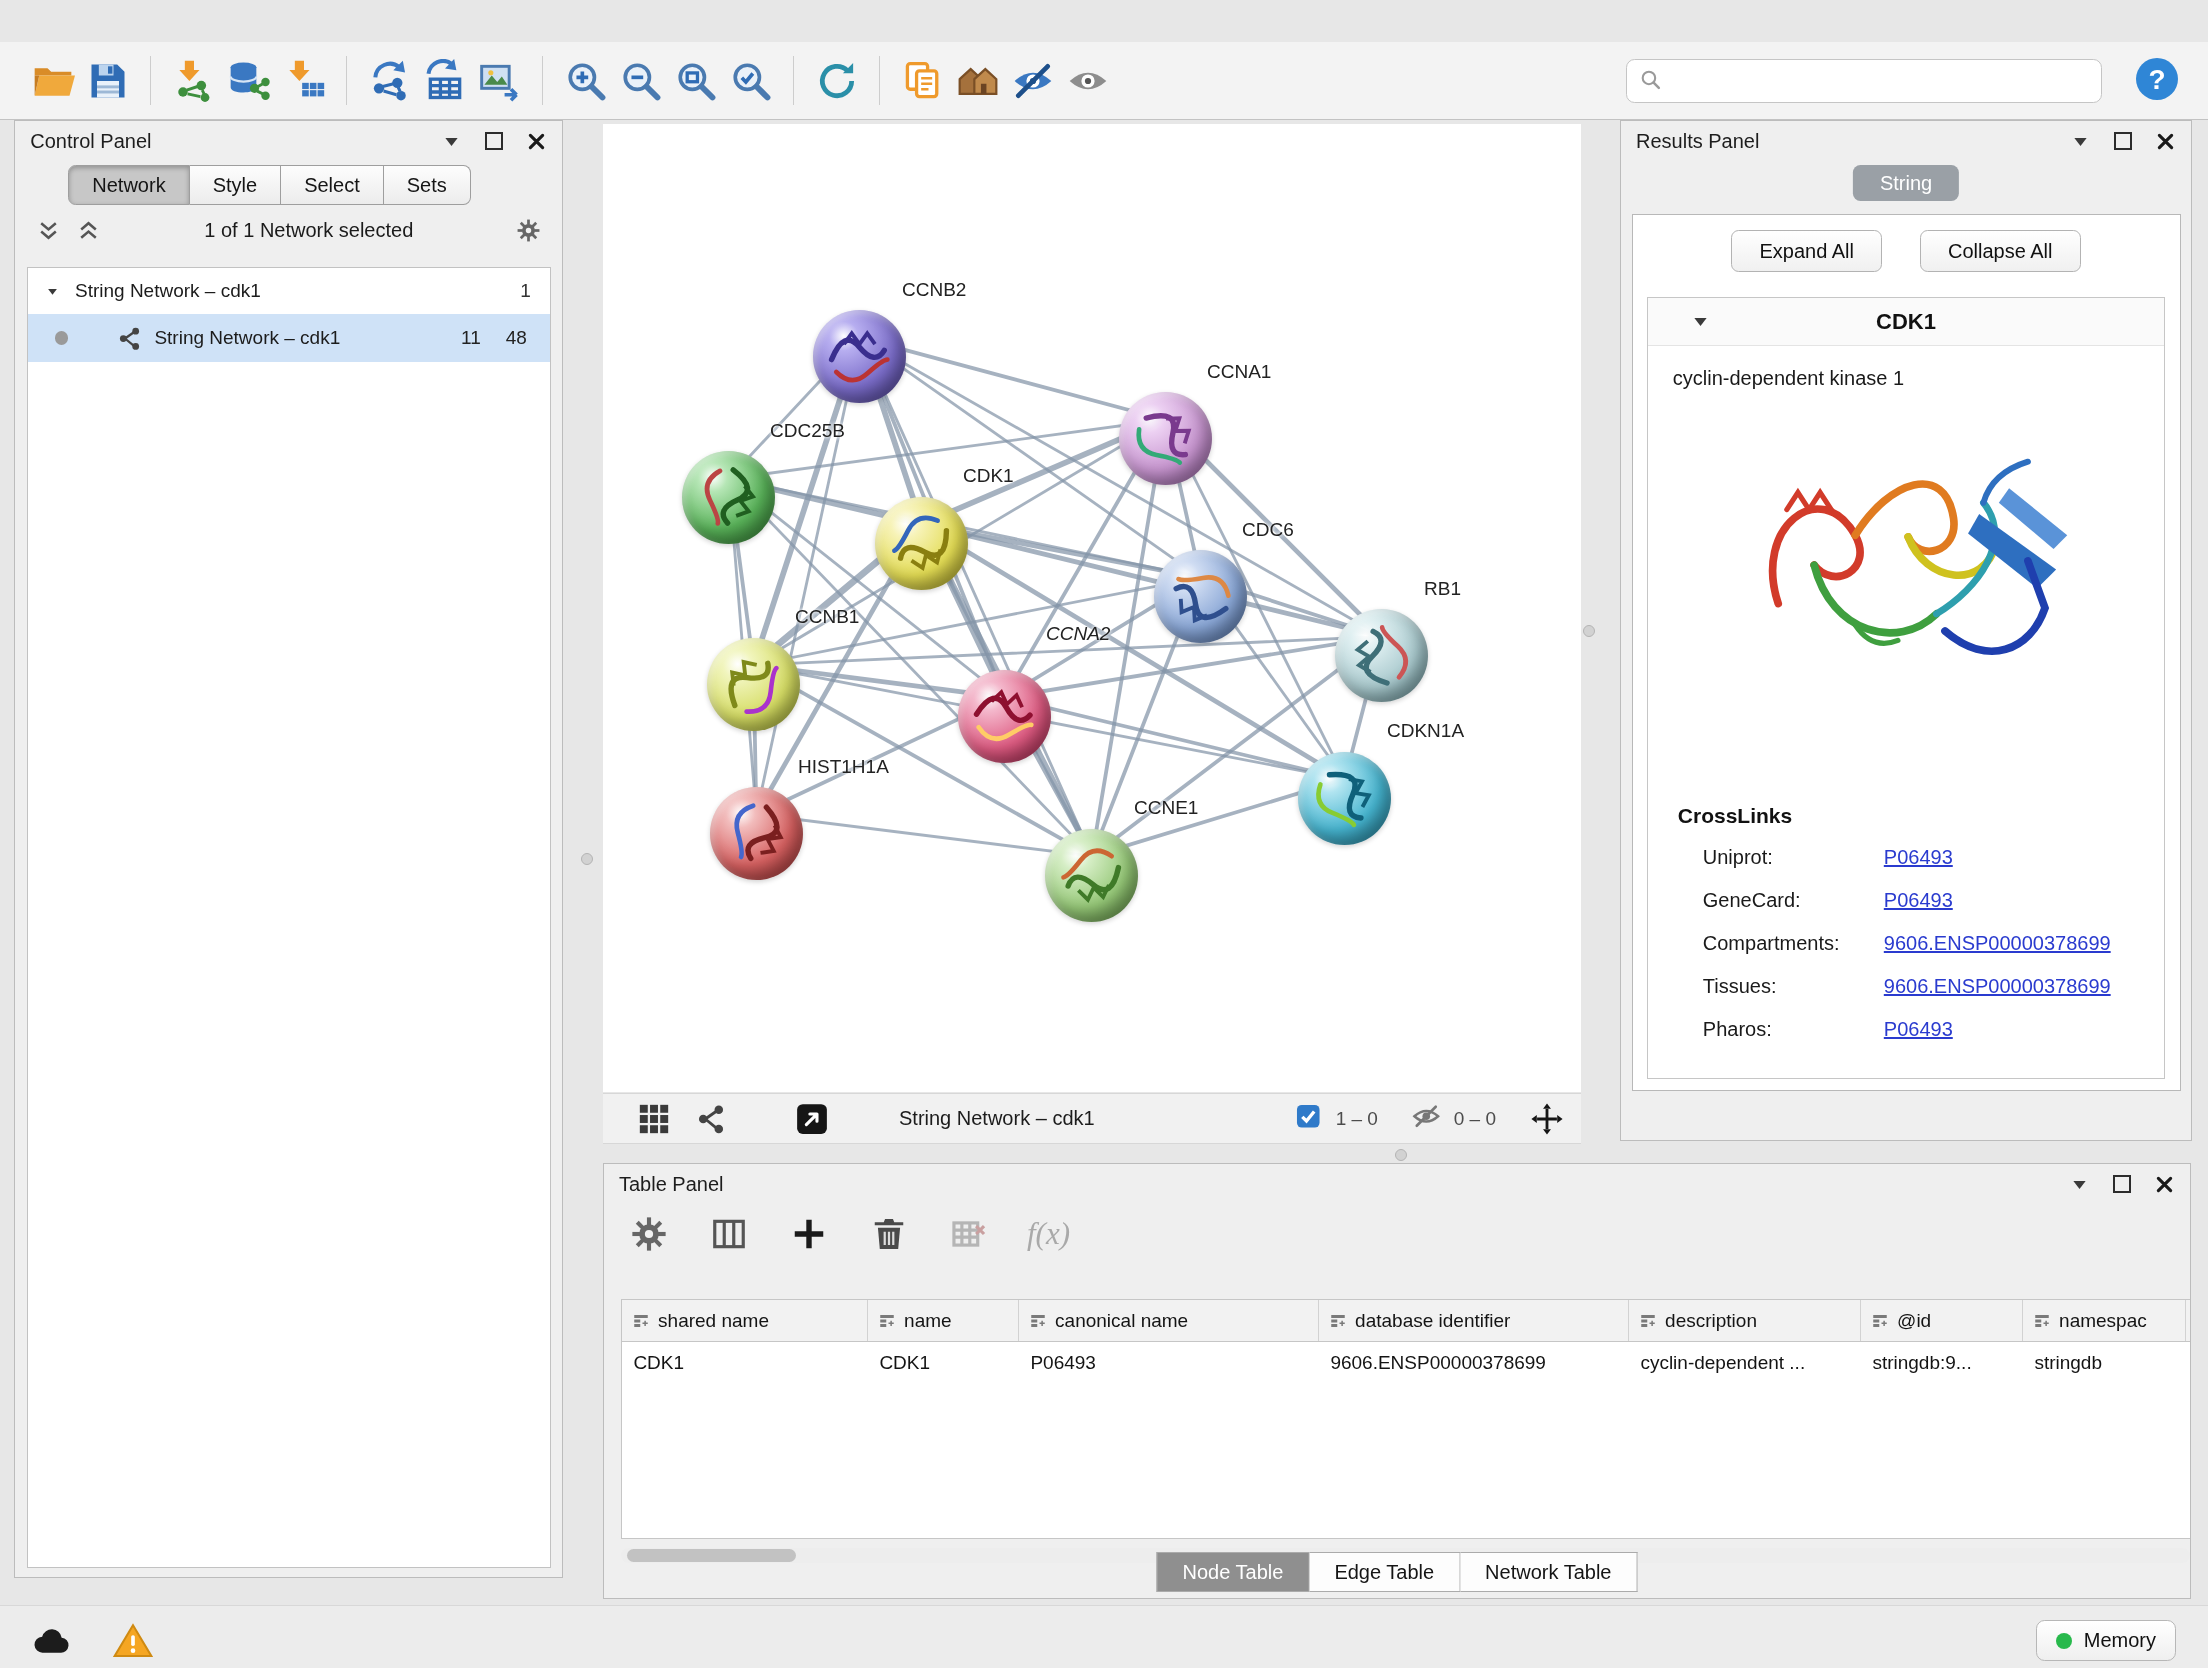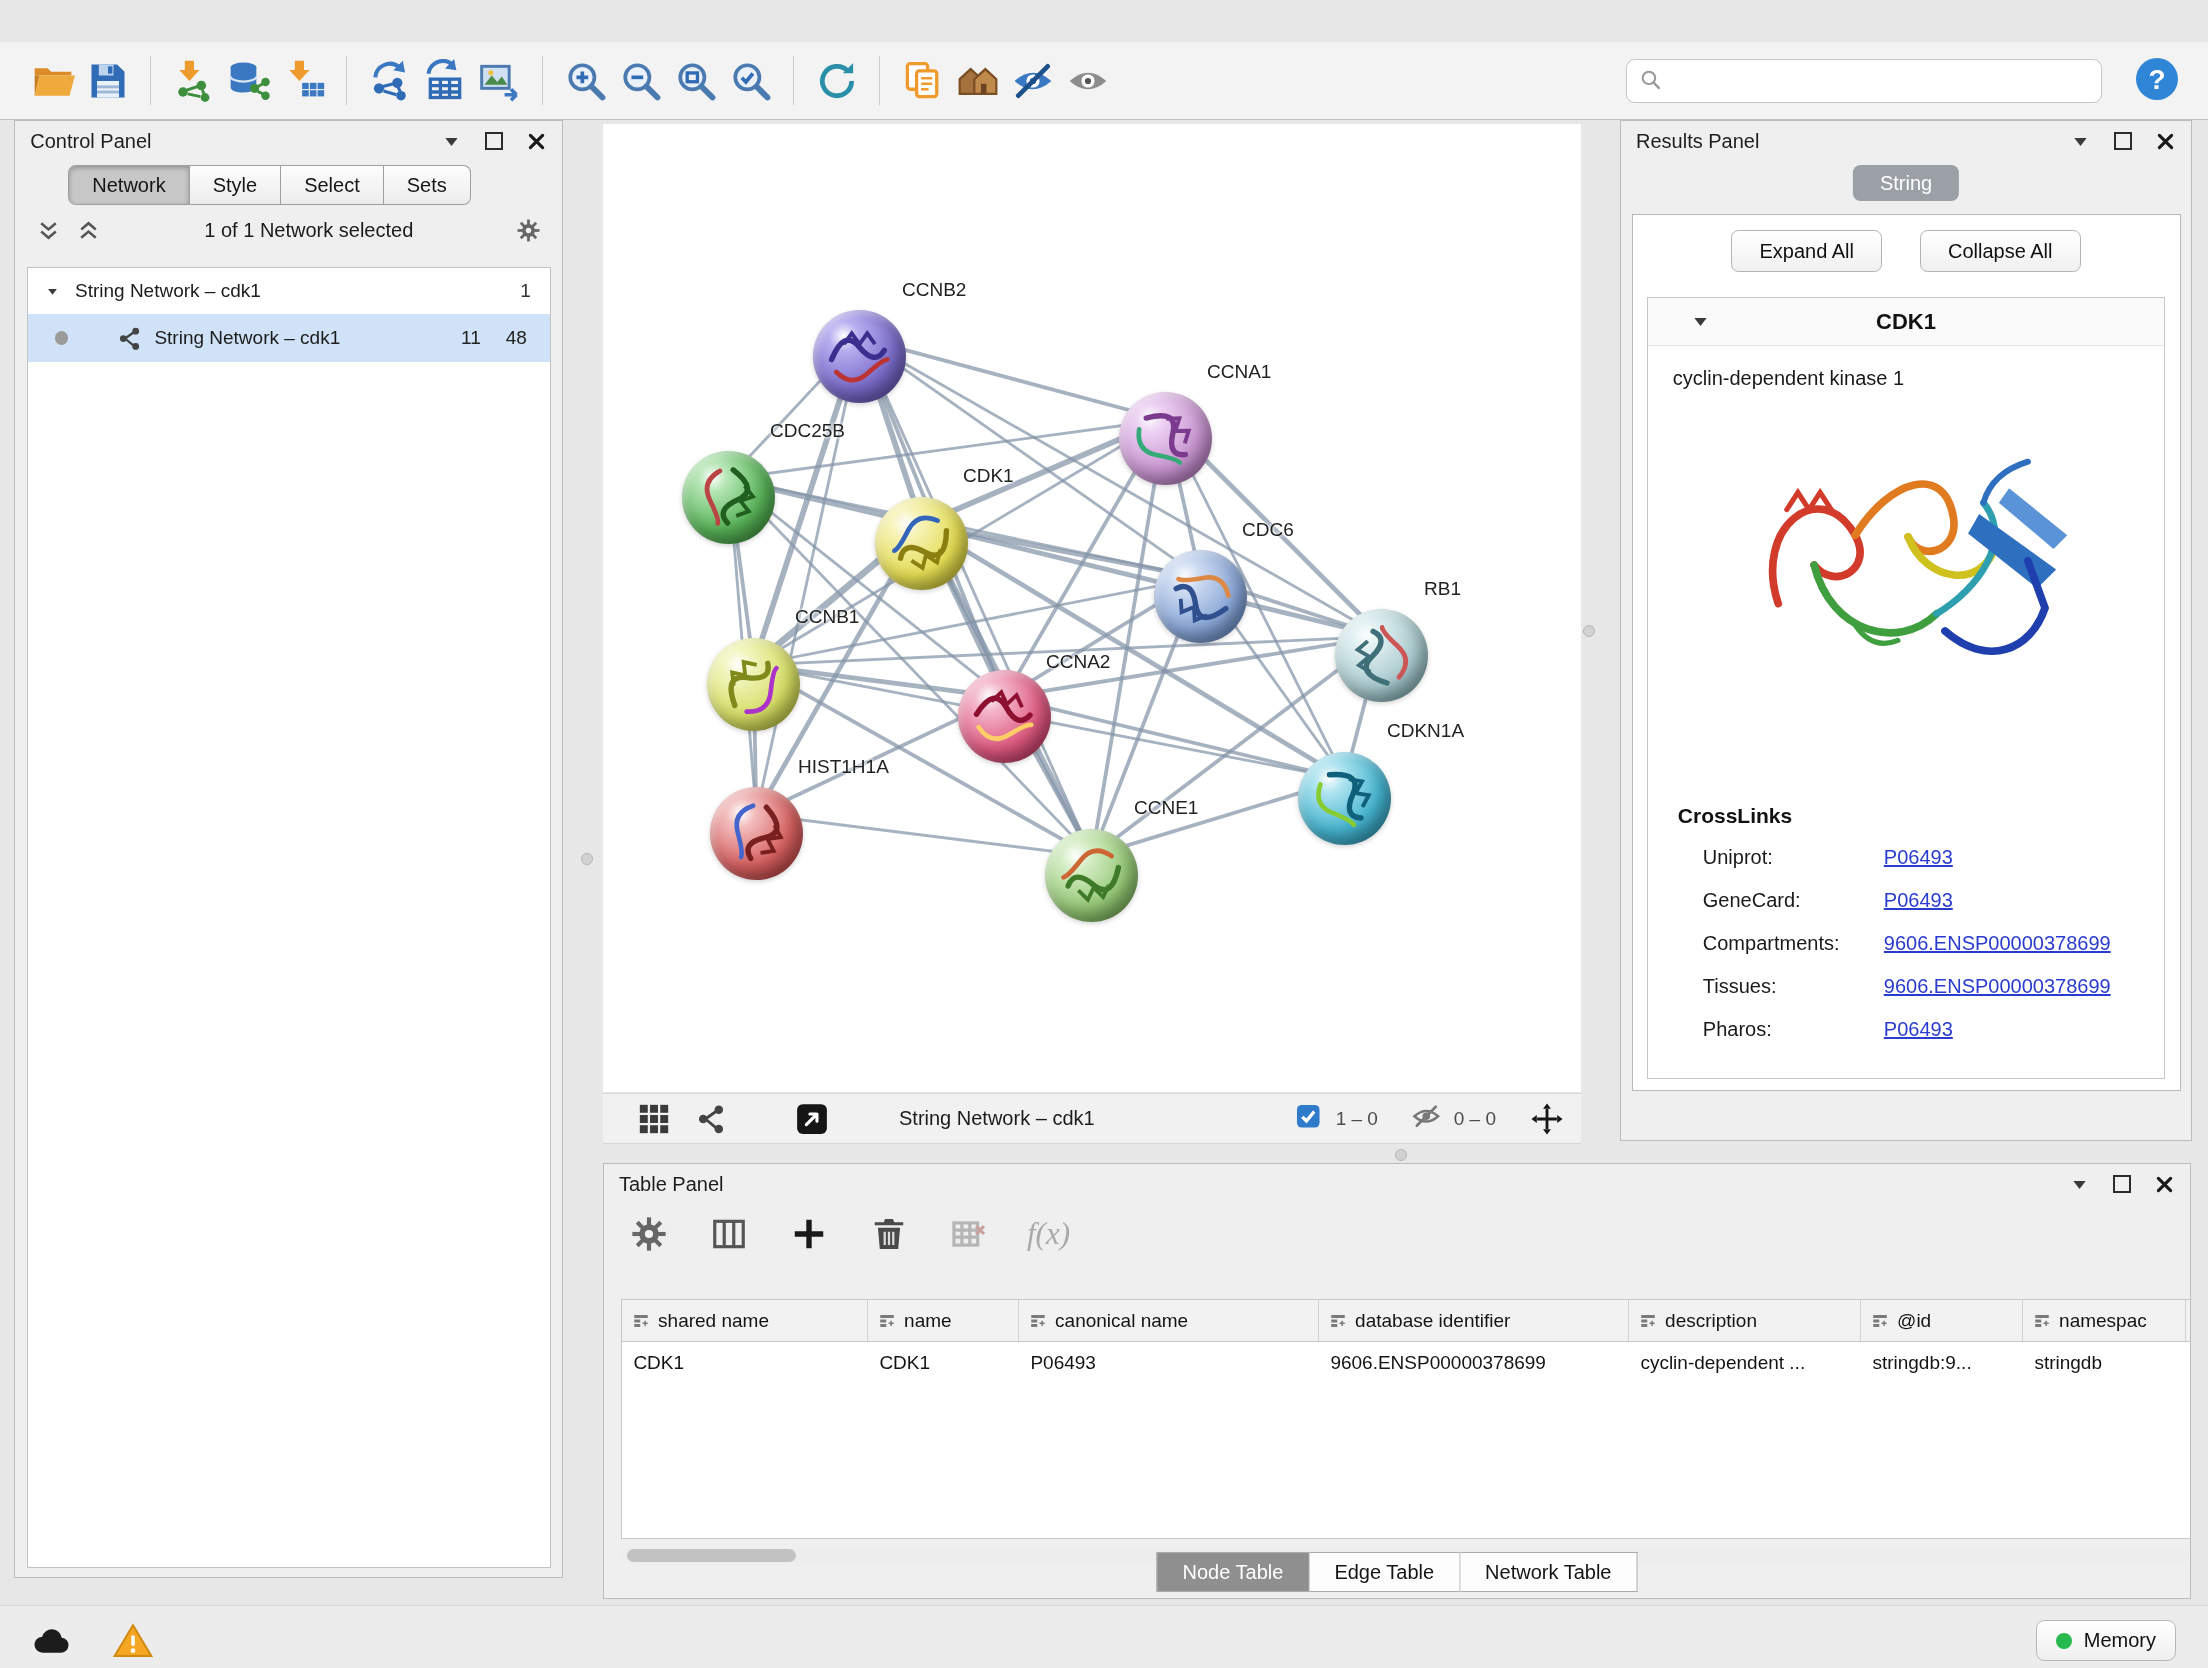--- a/index.html
+++ b/index.html
@@ -481,21 +481,21 @@
           </svg>
         </div>
         <div class="node-label" style="left: 192px; top: 463px;">CCNB1</div>
         <div class="node" style="left: 355px; top: 527px; height: 93px; width: 93px; background: radial-gradient(circle at 33% 28%, rgba(255, 255, 255, 0.95) 0%, rgb(244, 184, 204) 16%, rgb(222, 92, 130) 58%, rgb(160, 32, 72) 100%);">
           <svg viewBox="0 0 60 60" style="transform:rotate(11deg)">
     <path d="M12 32 q8 -20 18 -8 t16 2" stroke="#8e1030" stroke-width="3.5" fill="none" stroke-linecap="round"></path>
     <path d="M15 40 q10 10 20 1 t13 -9" stroke="#ffcc66" stroke-width="3" fill="none" stroke-linecap="round"></path>
     <path d="M20 22 l5 -7 5 7 5 -7 5 7" stroke="#8e1030" stroke-width="2.5" fill="none"></path>
           </svg>
         </div>
-        <div class="node-label" style="left: 443px; top: 508px;">CCNA2</div>
+        <div class="node-label" style="left: 443px; top: 480px; font-style: italic;">CCNA2</div>
         <div class="node" style="left: 695px; top: 609px; height: 93px; width: 93px; background: radial-gradient(circle at 33% 28%, rgba(255, 255, 255, 0.95) 0%, rgb(176, 228, 240) 16%, rgb(70, 180, 207) 58%, rgb(31, 122, 147) 100%);">
           <svg viewBox="0 0 60 60" style="transform:rotate(64deg)">
     <path d="M12 32 q8 -20 18 -8 t16 2" stroke="#0f607a" stroke-width="3.5" fill="none" stroke-linecap="round"></path>
     <path d="M15 40 q10 10 20 1 t13 -9" stroke="#88cc33" stroke-width="3" fill="none" stroke-linecap="round"></path>
     <path d="M20 22 l5 -7 5 7 5 -7 5 7" stroke="#0f607a" stroke-width="2.5" fill="none"></path>
           </svg>
         </div>
         <div class="node-label" style="left: 784px; top: 577px;">CDKN1A</div>
         <div class="node" style="left: 107px; top: 644px; height: 93px; width: 93px; background: radial-gradient(circle at 33% 28%, rgba(255, 255, 255, 0.95) 0%, rgb(242, 188, 188) 16%, rgb(214, 97, 97) 58%, rgb(153, 47, 47) 100%);">
           <svg viewBox="0 0 60 60" style="transform:rotate(117deg)">

